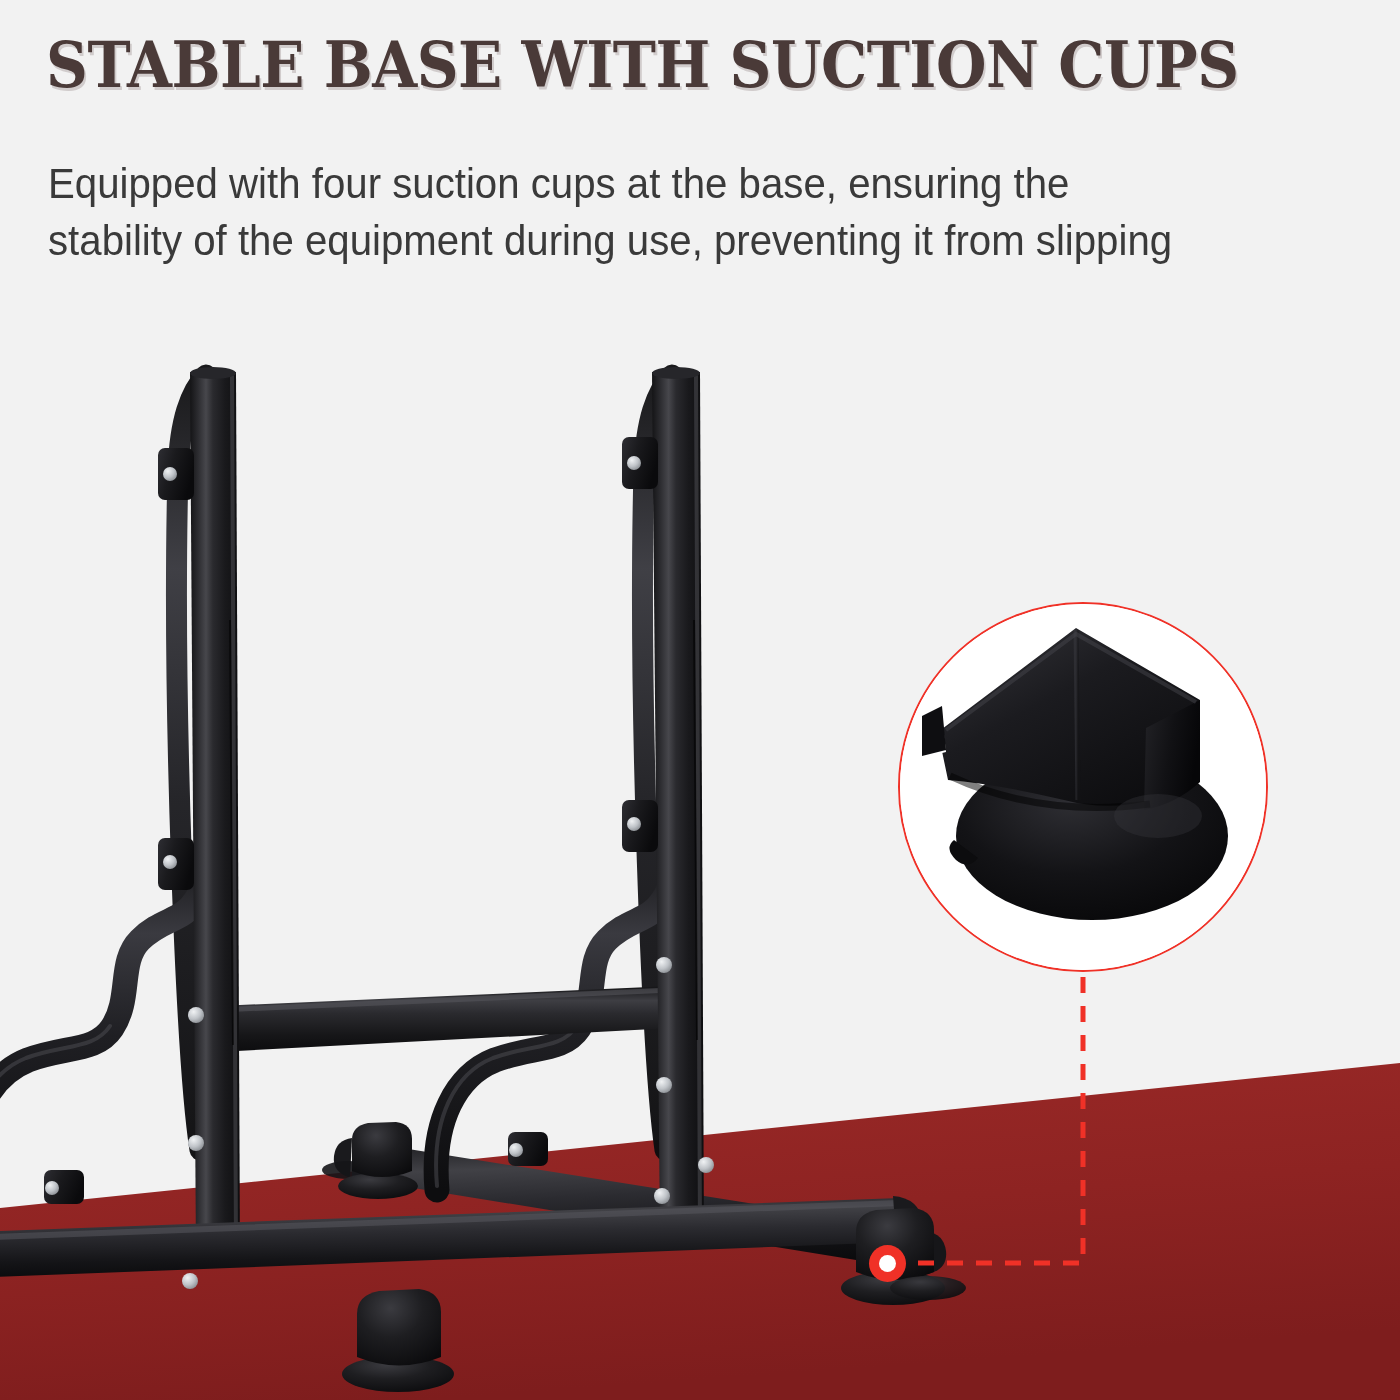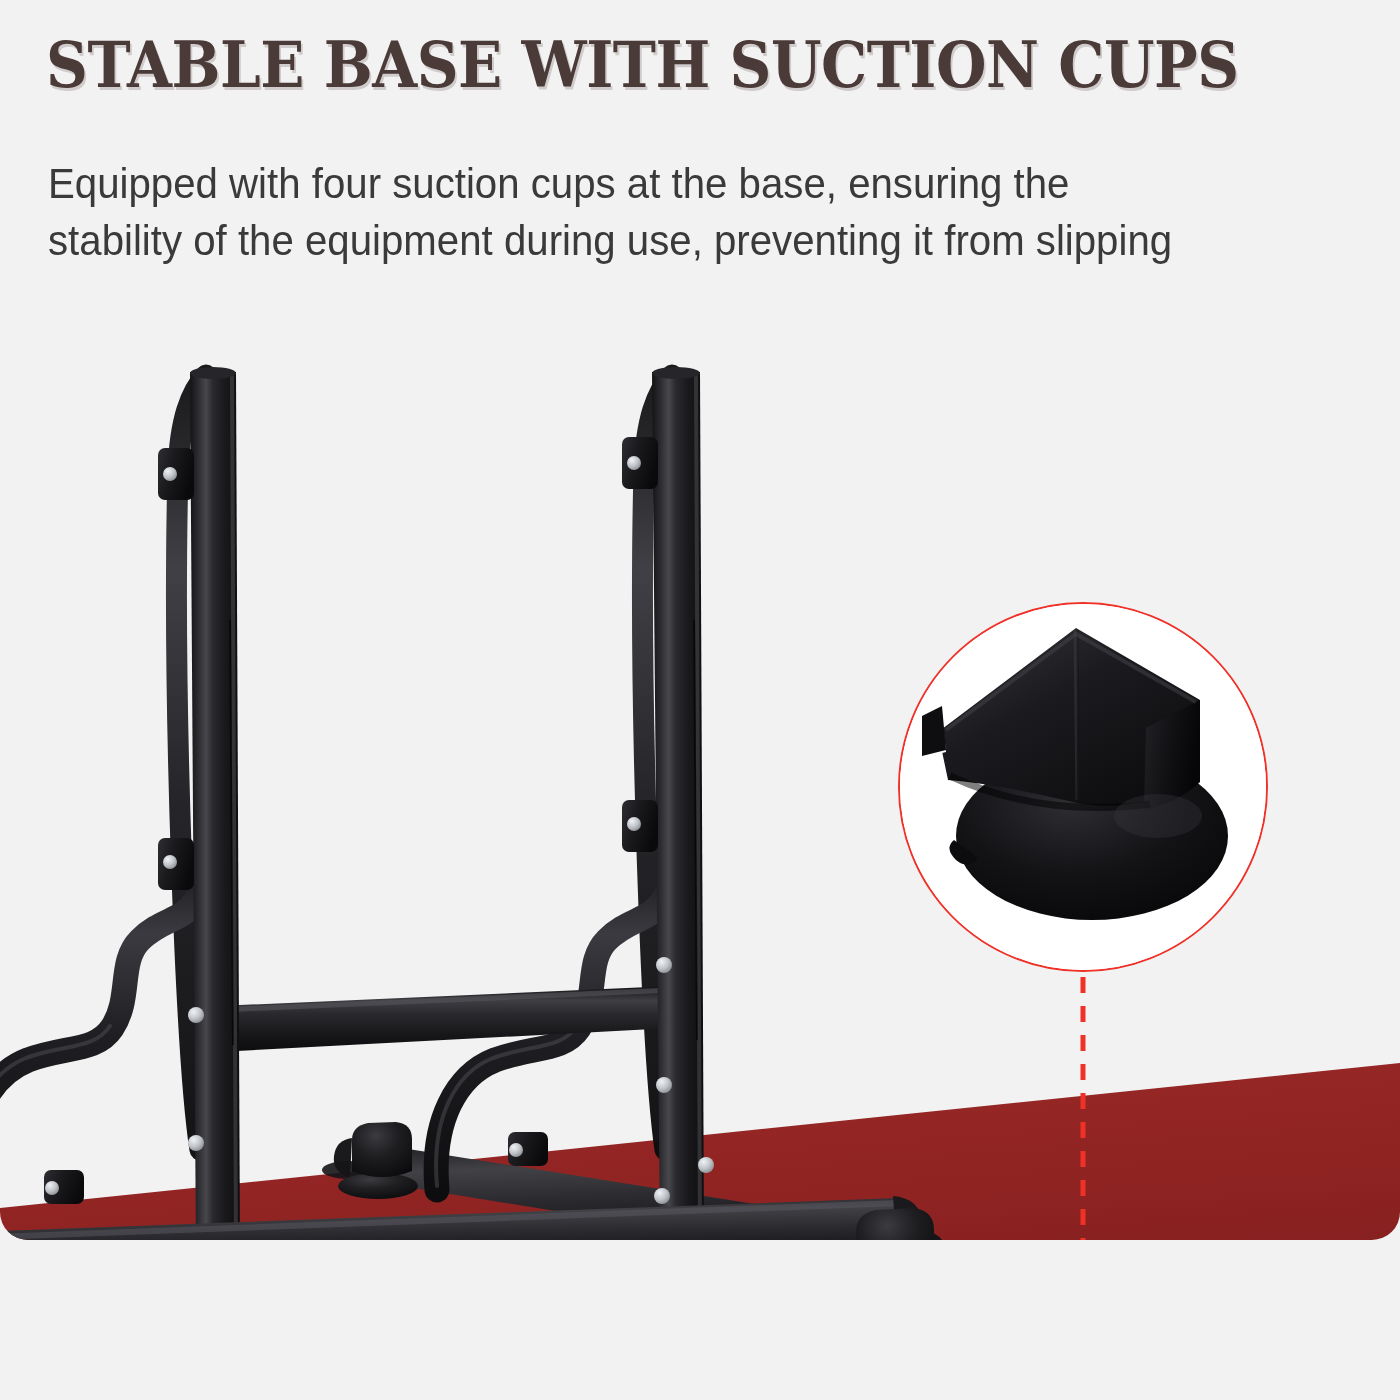--- a/index.html
+++ b/index.html
@@ -2,21 +2,21 @@
 <html><head>
 <meta charset="utf-8">
 <style>
   html,body{margin:0;padding:0;}
   body{
     width:1400px;height:1400px;overflow:hidden;
     background:#F2F2F2;
     font-family:"Liberation Sans", sans-serif;
     position:relative;
   }
-  #stage{position:absolute;inset:0;width:1400px;height:1240px;overflow:hidden;background:#F2F2F2;border-radius:28px;}
+  #stage{position:absolute;inset:0;width:1400px;height:1400px;overflow:hidden;background:#F2F2F2;}
 
   
   .headline{
     position:absolute; left:46px; top:34px; width:1320px;
     font-family:"DejaVu Serif", serif;
     font-weight:700;
     font-size:63px;
     letter-spacing:-0.5px;
     line-height:1.0;
     color:#4A3A38;

